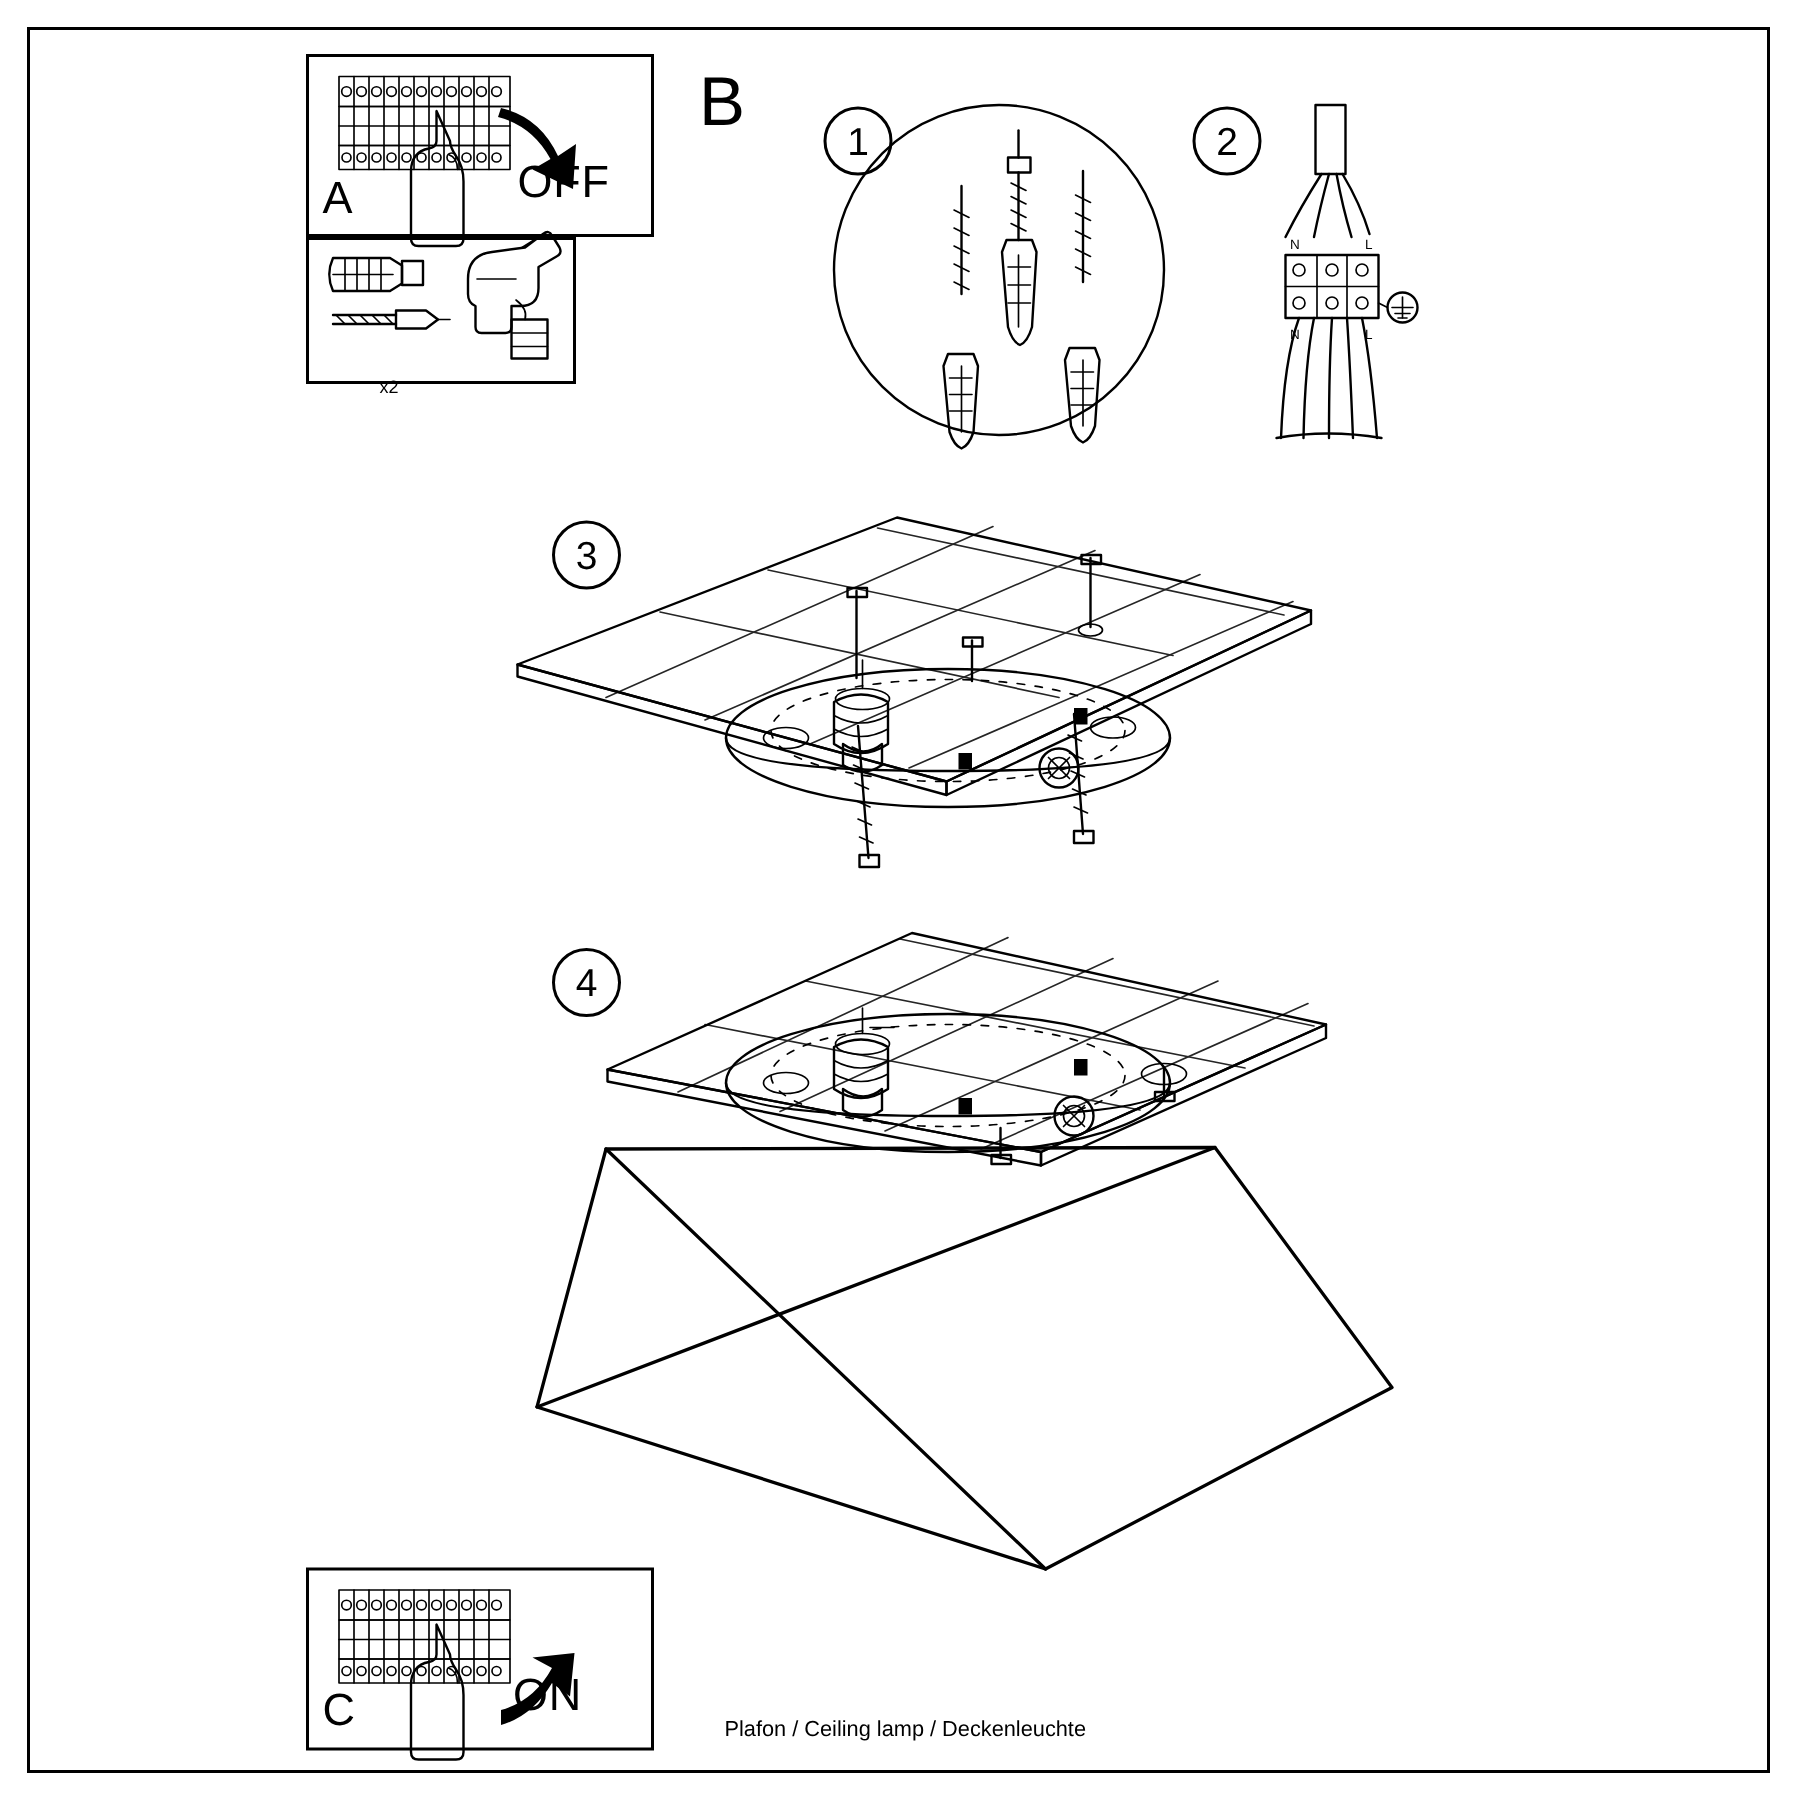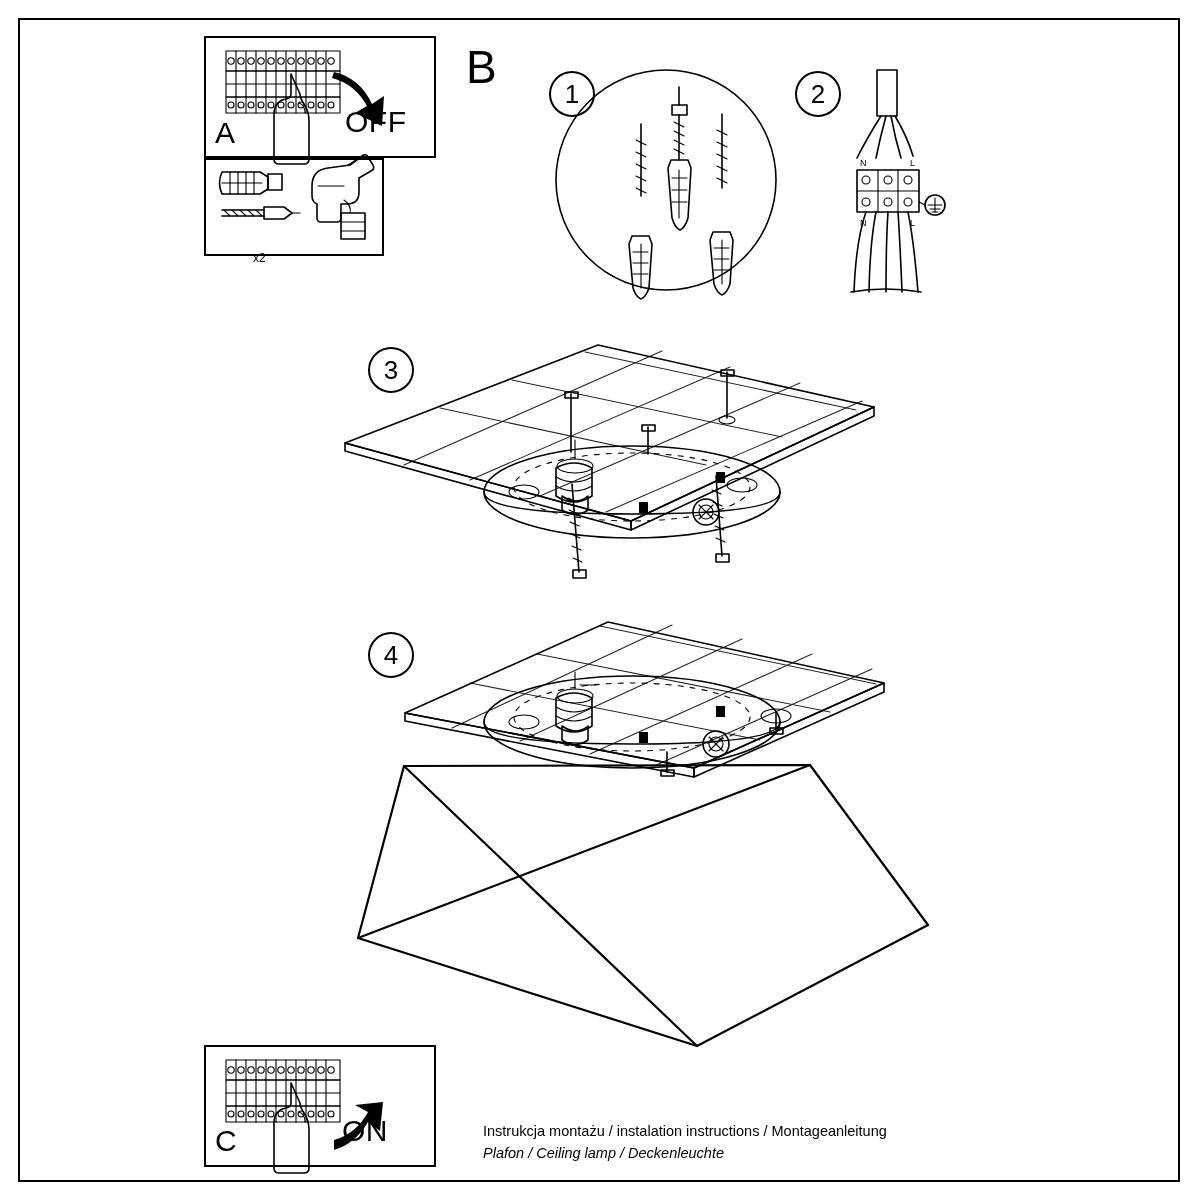--- a/index.html
+++ b/index.html
@@ -83,21 +83,21 @@
   .sc3 { left: 368px; top: 347px; }
   .sc4 { left: 368px; top: 632px; }
 
   
   .caption {
     font-size: 14.5px;
     color: #000;
     white-space: nowrap;
   }
   .caption-1 { left: 483px; top: 1123px; }
-  .caption-2 { left: 483px; top: 1145px; font-style: italic; }
+  .caption-2 { left: 483px; top: 1145px; }
 
   
   svg.art { position: absolute; left: 0; top: 0; overflow: visible; }
   .ln { fill: none; stroke: #000; stroke-width: 1.6; stroke-linecap: round; stroke-linejoin: round; }
   .ln-thin { fill: none; stroke: #000; stroke-width: 1.1; stroke-linecap: round; stroke-linejoin: round; }
   .ln-thick { fill: none; stroke: #000; stroke-width: 2.2; stroke-linecap: round; stroke-linejoin: round; }
   .fill-black { fill: #000; stroke: none; }
   .tiny-label { font-family: "Liberation Sans", sans-serif; font-size: 9px; fill: #000; }
 </style>
 </head>
@@ -118,21 +118,20 @@
   <div class="abs letter letter-c">C</div>
   <div class="abs word word-on">ON</div>
 
   <div class="abs letter-b">B</div>
 
   <div class="abs step-circle sc1">1</div>
   <div class="abs step-circle sc2">2</div>
   <div class="abs step-circle sc3">3</div>
   <div class="abs step-circle sc4">4</div>
 
-  <div class="abs caption caption-1">Instrukcja montażu / instalation instructions / Montageanleitung</div>
   <div class="abs caption caption-2">Plafon / Ceiling lamp / Deckenleuchte</div>
 
   <svg class="art" width="1200" height="1200" viewBox="0 0 1200 1200" aria-hidden="true">
 
     <g>
       <rect x="226" y="51" width="114" height="20" class="ln-thin" fill="#fff"></rect>
       <rect x="226" y="71" width="114" height="26" class="ln-thin" fill="#fff"></rect>
       <rect x="226" y="97" width="114" height="16" class="ln-thin" fill="#fff"></rect>
 
       <g class="ln-thin">

